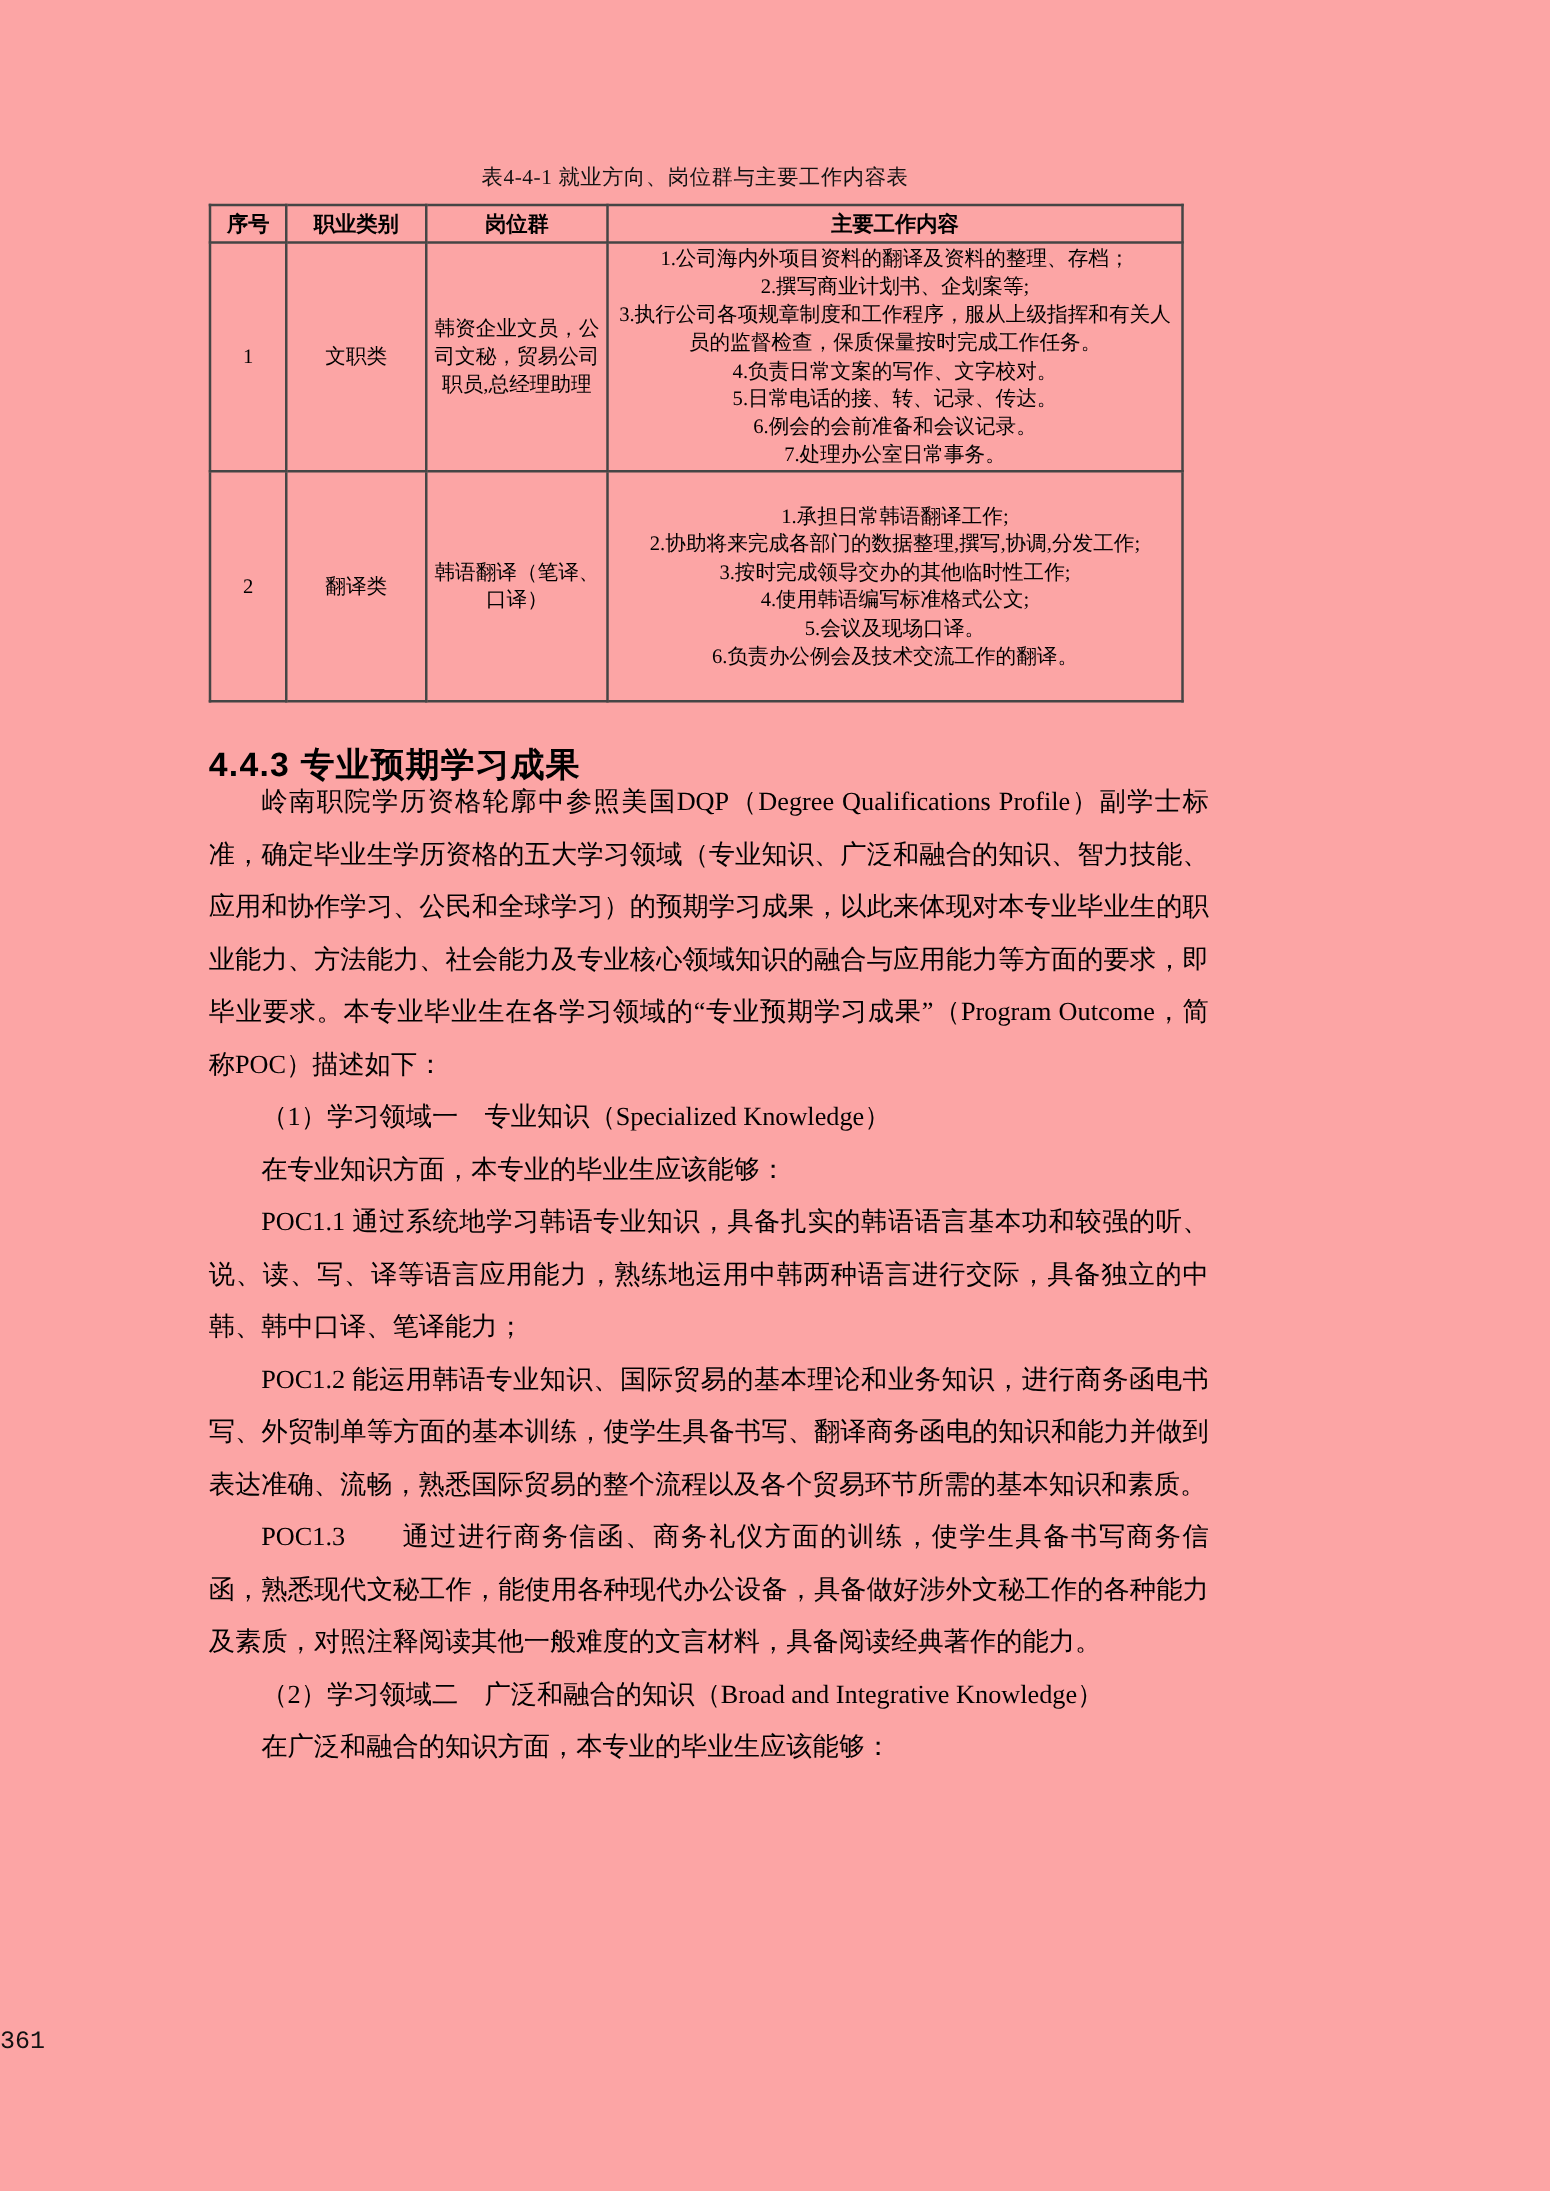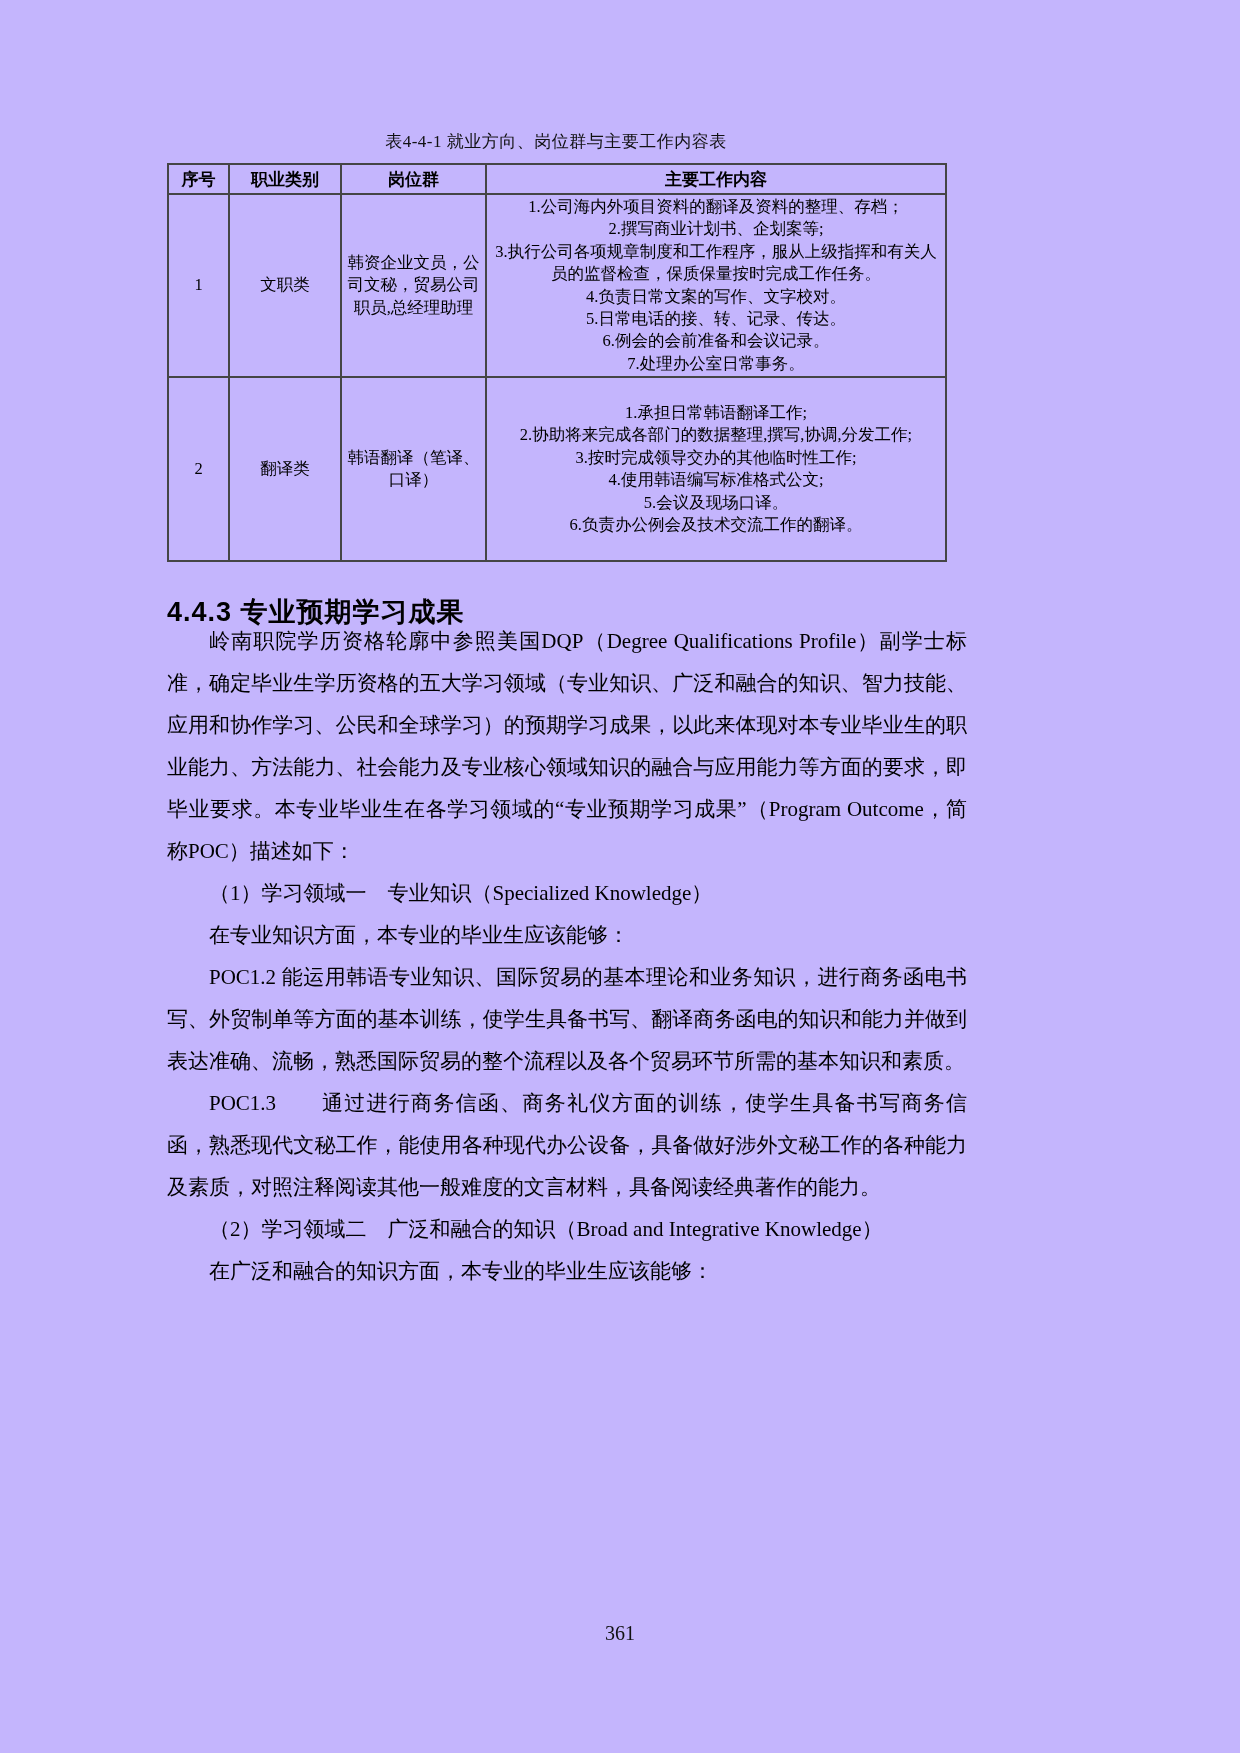--- a/index.html
+++ b/index.html
@@ -3,21 +3,21 @@
 <meta charset="utf-8">
 <style>
   html,body{margin:0;padding:0;}
   body{
     width:1240px;height:1753px;
     background:#ffffff;
     font-family:"Liberation Serif","DejaVu Serif",serif;
     color:#000;
     position:relative;
   }
-  .page{position:absolute;inset:0;width:1240px;height:1753px;background:#c4b5fd;}
+  .page{position:absolute;inset:0;width:1240px;height:1753px;background:#fca5a5;}
 
   
   .tbl-caption{
     position:absolute;left:167px;top:130px;width:778px;
     text-align:center;font-size:17px;color:#111;
     letter-spacing:0.5px;
   }
 
   
   table.emp{
@@ -58,22 +58,21 @@
   .body-text{
     position:absolute;left:167px;top:620px;width:800px;
     font-size:21px;line-height:42px;
     text-align:justify;
   }
   .body-text p{margin:0;text-indent:2em;}
 
   
   .page-number{
     position:absolute;left:0;top:1622px;width:1240px;
-    text-align:center;
-    font-family:Liberation Serif, serif;
+    font-family:Liberation Mono, monospace;
     font-size:20px;color:#111;
   }
 </style>
 </head>
 <body>
 
 <div class="page">
 
   <div class="tbl-caption">表4-4-1 就业方向、岗位群与主要工作内容表</div>
 
@@ -122,20 +121,21 @@
       </tr>
     </tbody>
   </table>
 
   <h2 class="sec-heading">4.4.3 专业预期学习成果</h2>
 
   <div class="body-text">
     <p>岭南职院学历资格轮廓中参照美国DQP（Degree Qualifications Profile）副学士标准，确定毕业生学历资格的五大学习领域（专业知识、广泛和融合的知识、智力技能、应用和协作学习、公民和全球学习）的预期学习成果，以此来体现对本专业毕业生的职业能力、方法能力、社会能力及专业核心领域知识的融合与应用能力等方面的要求，即毕业要求。本专业毕业生在各学习领域的“专业预期学习成果”（Program Outcome，简称POC）描述如下：</p>
     <p>（1）学习领域一　专业知识（Specialized Knowledge）</p>
     <p>在专业知识方面，本专业的毕业生应该能够：</p>
+    <p>POC1.1 通过系统地学习韩语专业知识，具备扎实的韩语语言基本功和较强的听、说、读、写、译等语言应用能力，熟练地运用中韩两种语言进行交际，具备独立的中韩、韩中口译、笔译能力；</p>
     <p>POC1.2 能运用韩语专业知识、国际贸易的基本理论和业务知识，进行商务函电书写、外贸制单等方面的基本训练，使学生具备书写、翻译商务函电的知识和能力并做到表达准确、流畅，熟悉国际贸易的整个流程以及各个贸易环节所需的基本知识和素质。</p>
     <p>POC1.3　　通过进行商务信函、商务礼仪方面的训练，使学生具备书写商务信函，熟悉现代文秘工作，能使用各种现代办公设备，具备做好涉外文秘工作的各种能力及素质，对照注释阅读其他一般难度的文言材料，具备阅读经典著作的能力。</p>
     <p>（2）学习领域二　广泛和融合的知识（Broad and Integrative Knowledge）</p>
     <p>在广泛和融合的知识方面，本专业的毕业生应该能够：</p>
   </div>
 
   <div class="page-number">361</div>
 
 </div>
 

